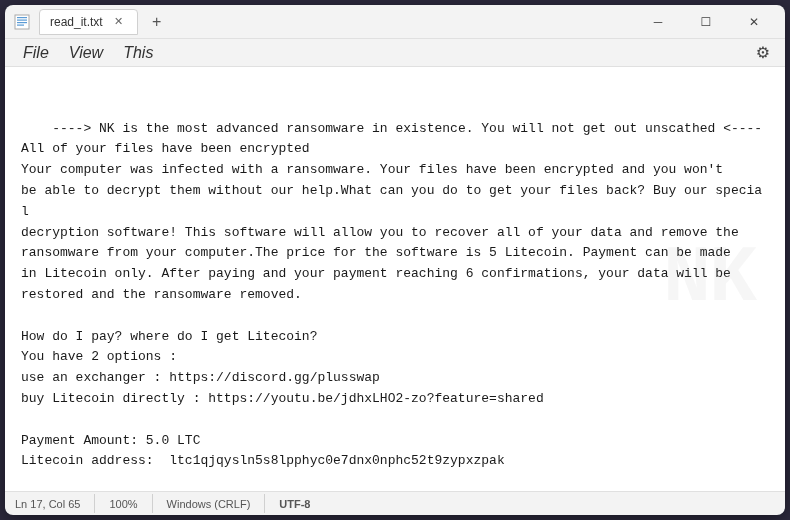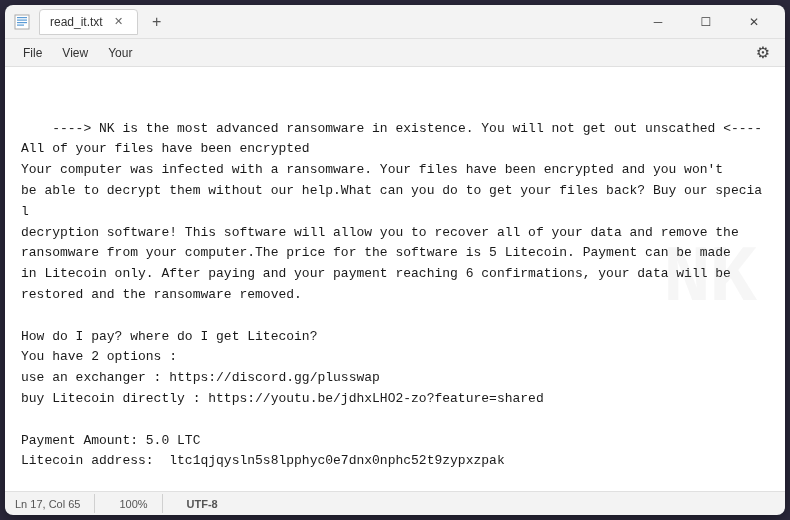--- a/index.html
+++ b/index.html
@@ -107,24 +107,25 @@
       background: #f3f3f3;
       display: flex;
       align-items: center;
       height: 28px;
       padding: 0 8px;
       border-bottom: 1px solid #e0e0e0;
     }
 
     .menu-item {
       padding: 4px 10px;
-      font-size: 12px;
+      font-size: 16px;
       color: #333;
       cursor: pointer;
       border-radius: 3px;
+      font-style: italic;
     }
 
     .menu-gear {
       margin-left: auto;
       width: 28px;
       height: 28px;
       display: flex;
       align-items: center;
       justify-content: center;
       cursor: pointer;
@@ -171,21 +172,21 @@
     
     .status-bar {
       background: #f3f3f3;
       border-top: 1px solid #e0e0e0;
       height: 24px;
       display: flex;
       align-items: center;
       padding: 2px 10px;
       font-size: 11px;
       color: #555;
-      gap: 10px;
+      gap: 0;
     }
 
     .status-item {
       padding: 0 14px;
       border-right: 1px solid #d0d0d0;
       height: 100%;
       display: flex;
       align-items: center;
     }
 
@@ -217,21 +218,21 @@
     <div class="window-controls">
       <div class="win-btn">─</div>
       <div class="win-btn">☐</div>
       <div class="win-btn close">✕</div>
     </div>
   </div>
 
   <div class="menu-bar">
     <div class="menu-item">File</div>
     <div class="menu-item">View</div>
-    <div class="menu-item">Your</div>
+    <div class="menu-item">This</div>
     <div class="menu-gear">⚙</div>
   </div>
 
   <div class="editor">
     <div class="watermark">NK</div>
     <span>----&gt; NK is the most advanced ransomware in existence. You will not get out unscathed &lt;----
 All of your files have been encrypted
 Your computer was infected with a ransomware. Your files have been encrypted and you won't
 be able to decrypt them without our help.What can you do to get your files back? Buy our special
 decryption software! This software will allow you to recover all of your data and remove the
@@ -247,16 +248,17 @@
 Payment Amount: 5.0 LTC
 Litecoin address:  ltc1qjqysln5s8lpphyc0e7dnx0nphc52t9zypxzpak
 
 Try anything funny and see what happens! ;)
 You have 24 hours to pay before your pc is completely destroyed.</span>
   </div>
 
   <div class="status-bar">
     <div class="status-item">Ln 17, Col 65</div>
     <div class="status-item">100%</div>
+    <div class="status-item">Windows (CRLF)</div>
     <div class="status-item">UTF-8</div>
   </div>
 
 </div>
 
 </body></html>

